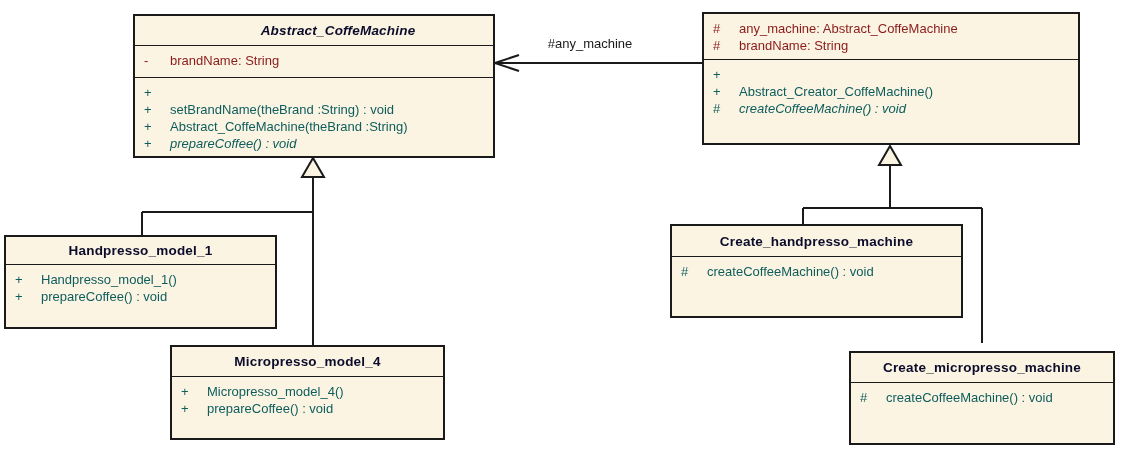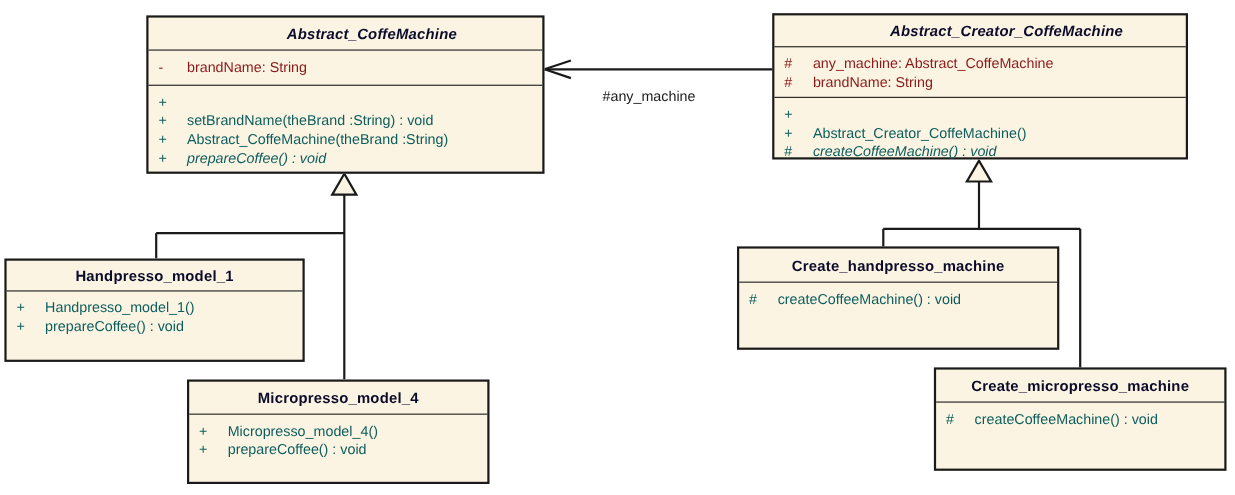--- a/index.html
+++ b/index.html
@@ -68,21 +68,21 @@
 
     <g stroke="#1a1a1a" stroke-width="2" fill="none">
       <line x1="890" y1="165" x2="890" y2="208"></line>
       <line x1="803" y1="208" x2="982" y2="208"></line>
       <line x1="803" y1="208" x2="803" y2="233"></line>
       <line x1="982" y1="208" x2="982" y2="343"></line>
       <polygon points="890,146 879,165 901,165" fill="#FBF4E2"></polygon>
     </g>
   </svg>
 
-  <div class="edge-label" style="left:520px;top:36px;width:140px;margin-top:44px;">#any_machine</div>
+  <div class="edge-label" style="left:520px;top:36px;width:140px;">#any_machine</div>
 
   <div class="uml-class abstract" style="left:133px;top:14px;width:362px;height:144px;">
     <div class="uml-title" style="height:29px;">Abstract_CoffeMachine</div>
     <div class="compartment with-divider attrs" style="height:32px;">
         <div class="member">
           <span class="vis">-</span>
           <span class="txt">brandName: String</span>
         </div>
       </div>
     <div class="compartment methods">
@@ -98,21 +98,20 @@
           <span class="txt">Abstract_CoffeMachine(theBrand :String)</span>
         </div>
         <div class="member italic">
           <span class="vis">+</span>
           <span class="txt">prepareCoffee() : void</span>
         </div>
       </div>
   </div>
 
   <div class="uml-class abstract" style="left:702px;top:12px;width:378px;height:133px;">
-    <div class="uml-title" style="height:28px;">Abstract_Creator_CoffeMachine</div>
     <div class="compartment with-divider attrs" style="height:46px;">
         <div class="member">
           <span class="vis">#</span>
           <span class="txt">any_machine: Abstract_CoffeMachine</span>
         </div>
         <div class="member">
           <span class="vis">#</span>
           <span class="txt">brandName: String</span>
         </div>
       </div>
@@ -162,21 +161,21 @@
   <div class="uml-class" style="left:670px;top:224px;width:293px;height:94px;">
     <div class="uml-title" style="height:30px;">Create_handpresso_machine</div>
     <div class="compartment methods">
         <div class="member">
           <span class="vis">#</span>
           <span class="txt">createCoffeeMachine() : void</span>
         </div>
       </div>
   </div>
 
-  <div class="uml-class" style="left:849px;top:334px;width:266px;height:94px;">
+  <div class="uml-class" style="left:849px;top:351px;width:266px;height:94px;">
     <div class="uml-title" style="height:29px;">Create_micropresso_machine</div>
     <div class="compartment methods">
         <div class="member">
           <span class="vis">#</span>
           <span class="txt">createCoffeeMachine() : void</span>
         </div>
       </div>
   </div>
 
 </div>

